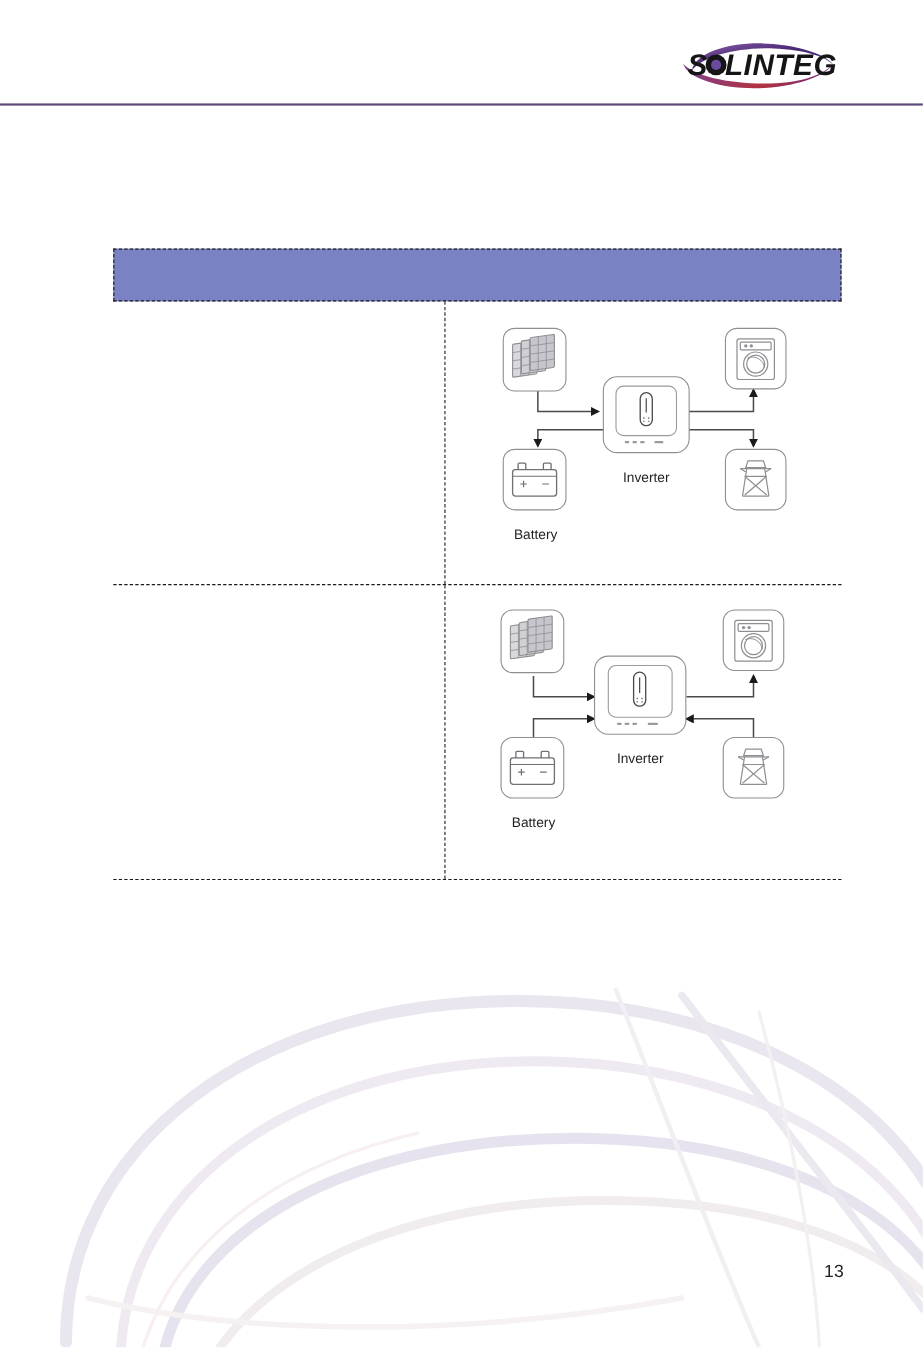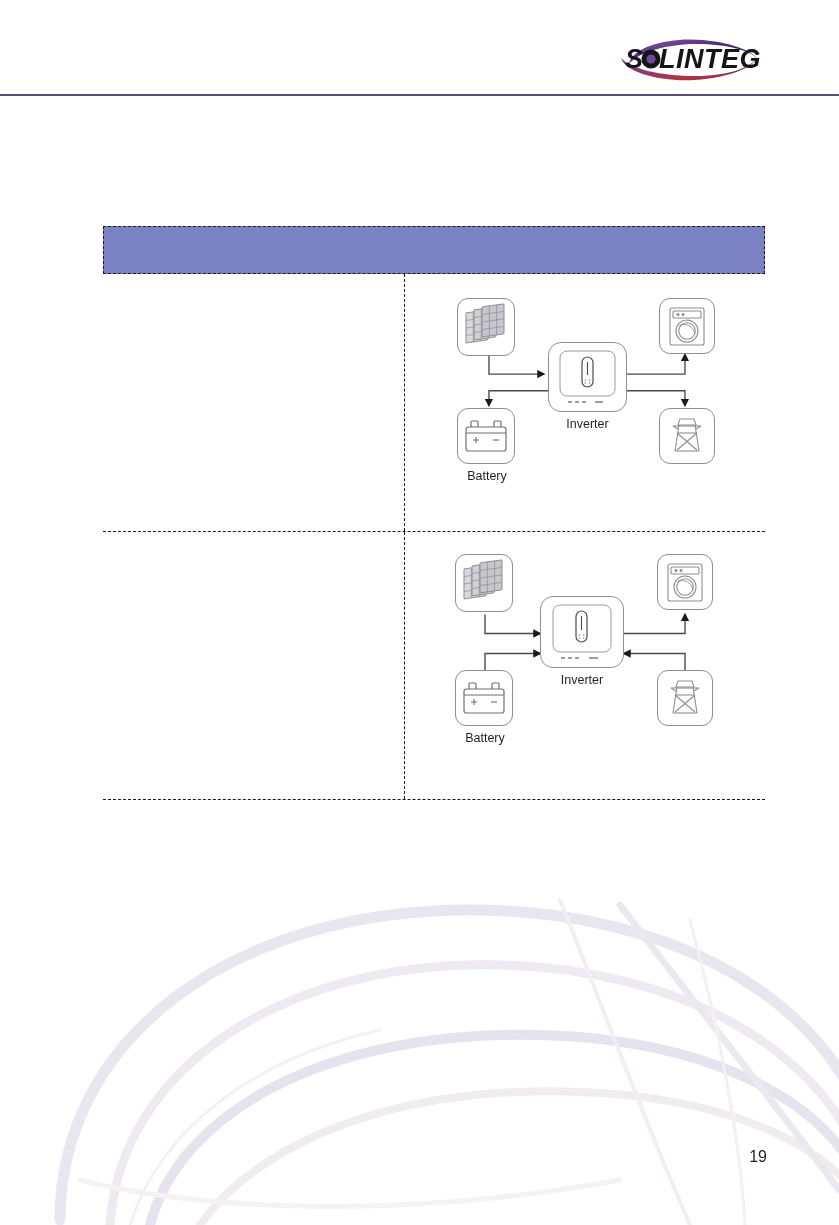--- a/index.html
+++ b/index.html
@@ -100,20 +100,21 @@
   }
   .node svg { display: block; }
 
   .node-label {
     position: absolute;
     font-size: 12.5px;
     color: #231f20;
     text-align: center;
     white-space: nowrap;
     line-height: 16px;
+    margin-top: 10px;
   }
 
   .wires {
     position: absolute;
     left: 0; top: 0;
     width: 300px; height: 100%;
     overflow: visible;
   }
 
   
@@ -415,13 +416,13 @@
       <path d="M200 345 C260 260 400 205 580 212 C720 217 820 260 860 320" stroke="#f1ecee" stroke-width="8"></path>
       <path d="M560 20 C600 120 640 230 690 345" stroke="#f2eef3" stroke-width="4"></path>
       <path d="M620 25 C700 130 780 230 839 310" stroke="#ece8f0" stroke-width="7"></path>
       <path d="M690 40 C720 150 740 260 745 345" stroke="#f4eff0" stroke-width="3"></path>
       <path d="M80 300 C200 330 400 340 620 300" stroke="#f6f1f2" stroke-width="5"></path>
       <path d="M130 345 C160 250 250 180 380 150" stroke="#f7eff0" stroke-width="3"></path>
     </g>
   </svg>
 </div>
 
-<div id="page-number">19</div>
+<div id="page-number">13</div>
 
 </body></html>

